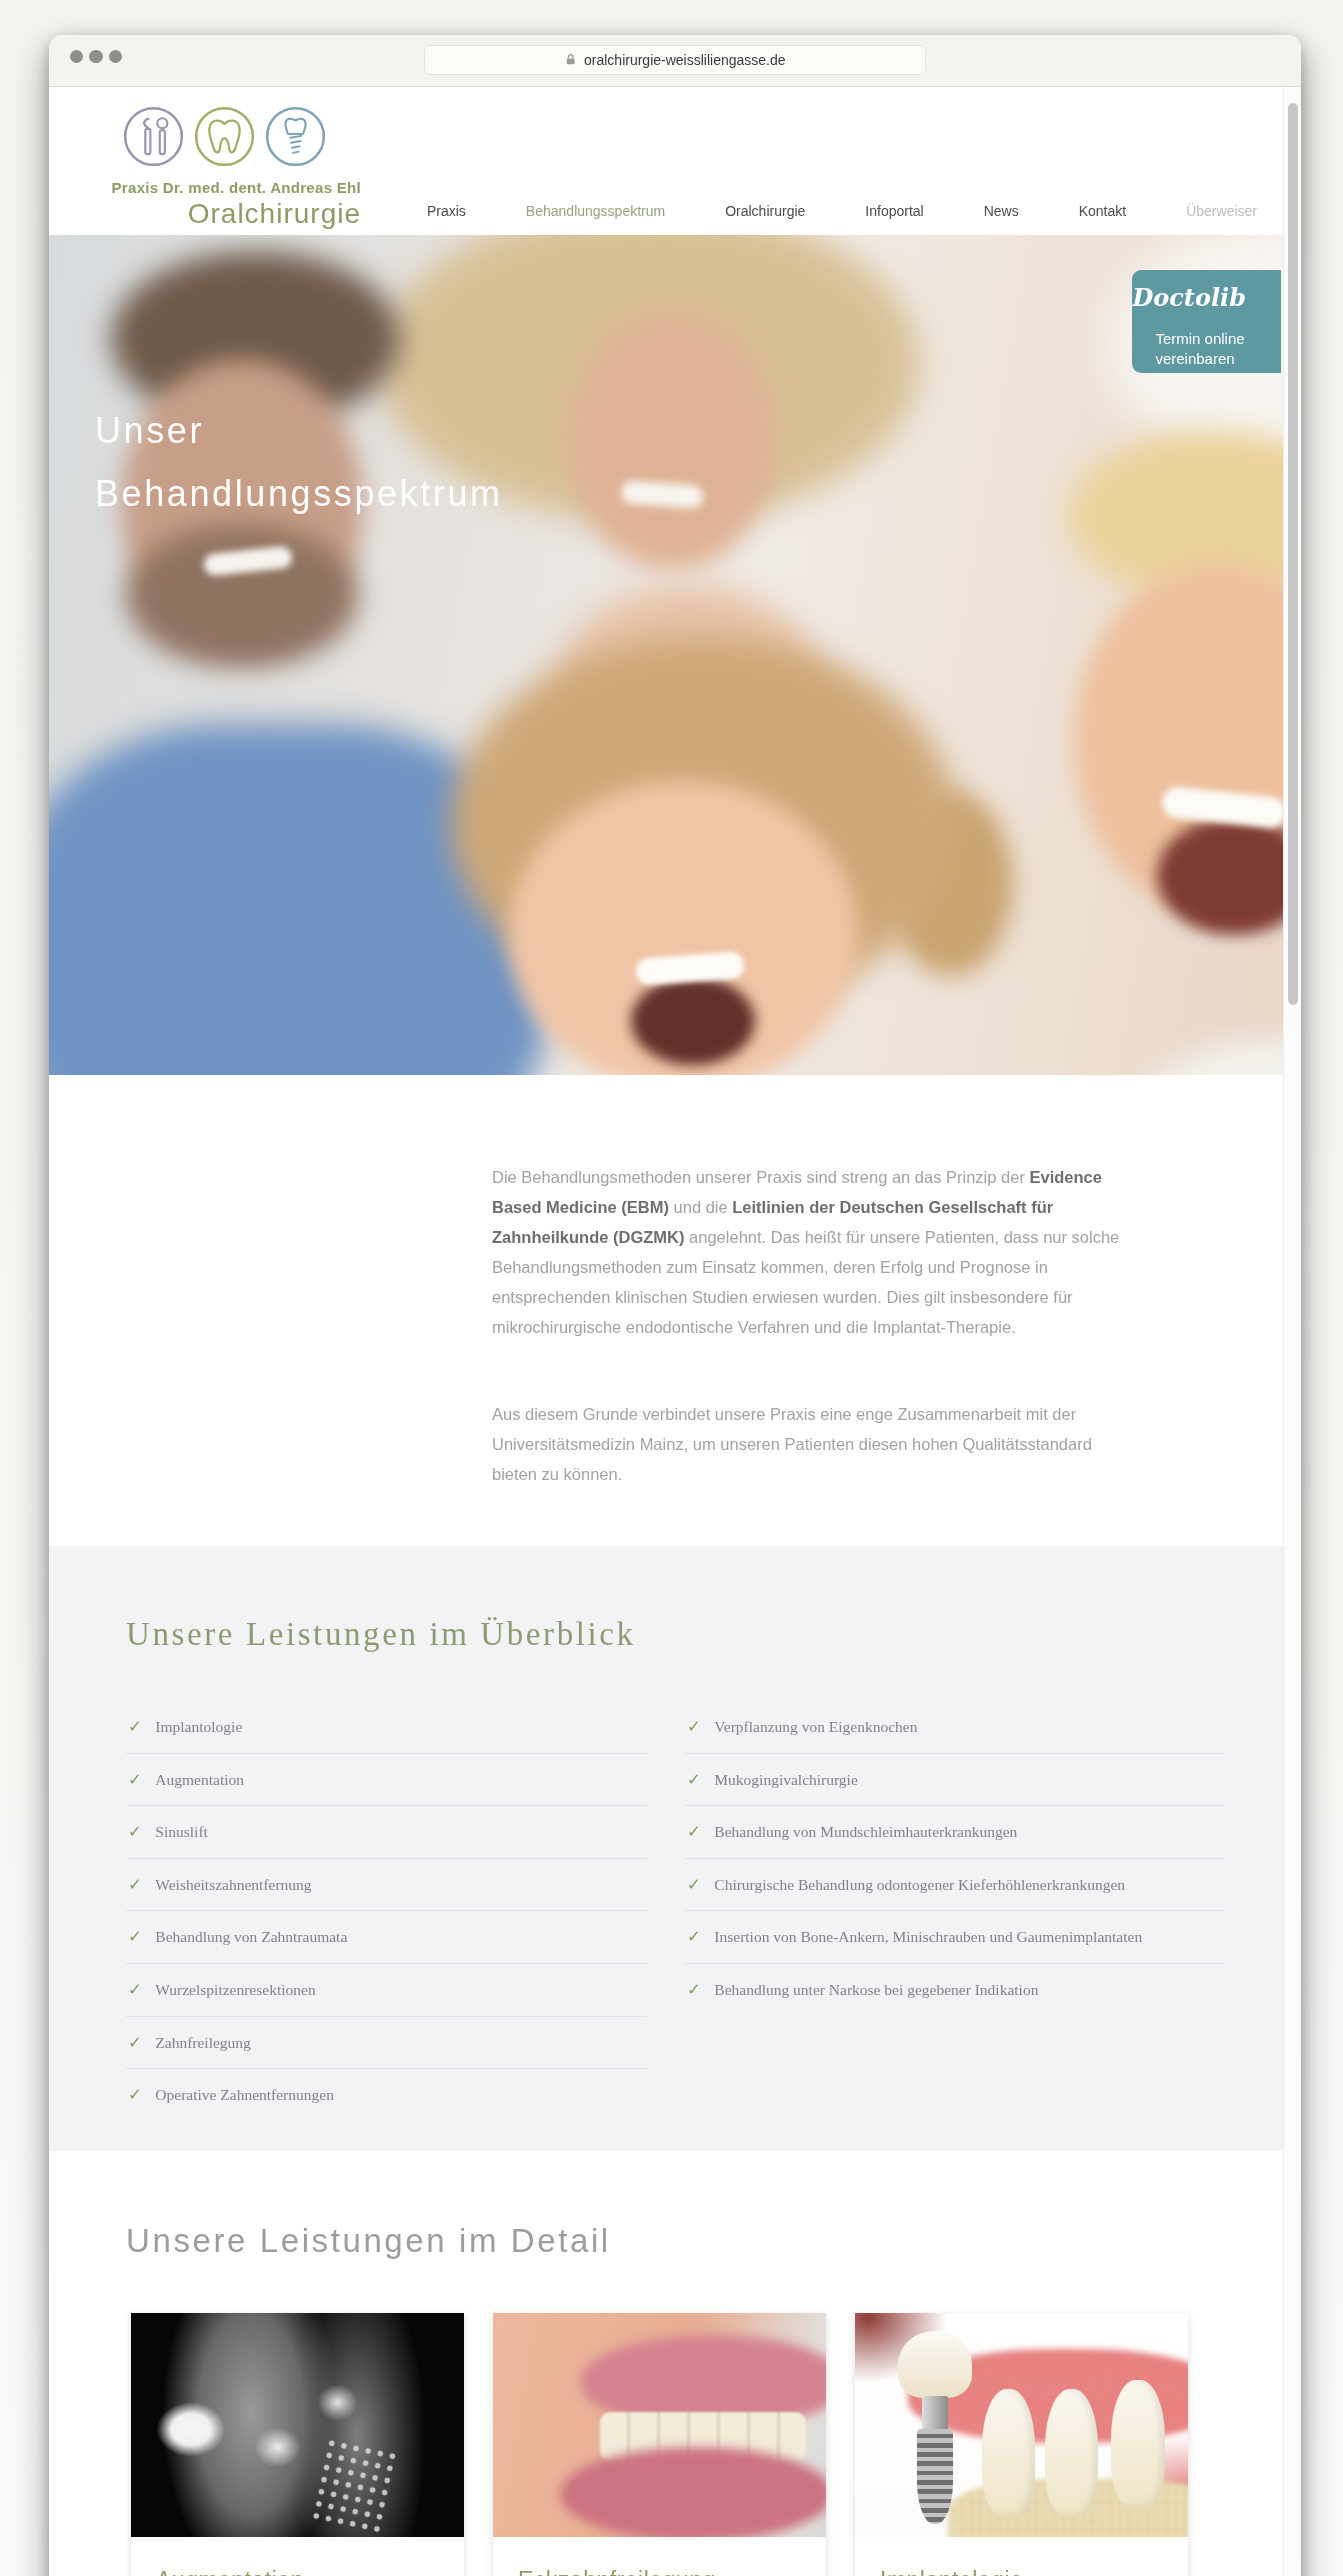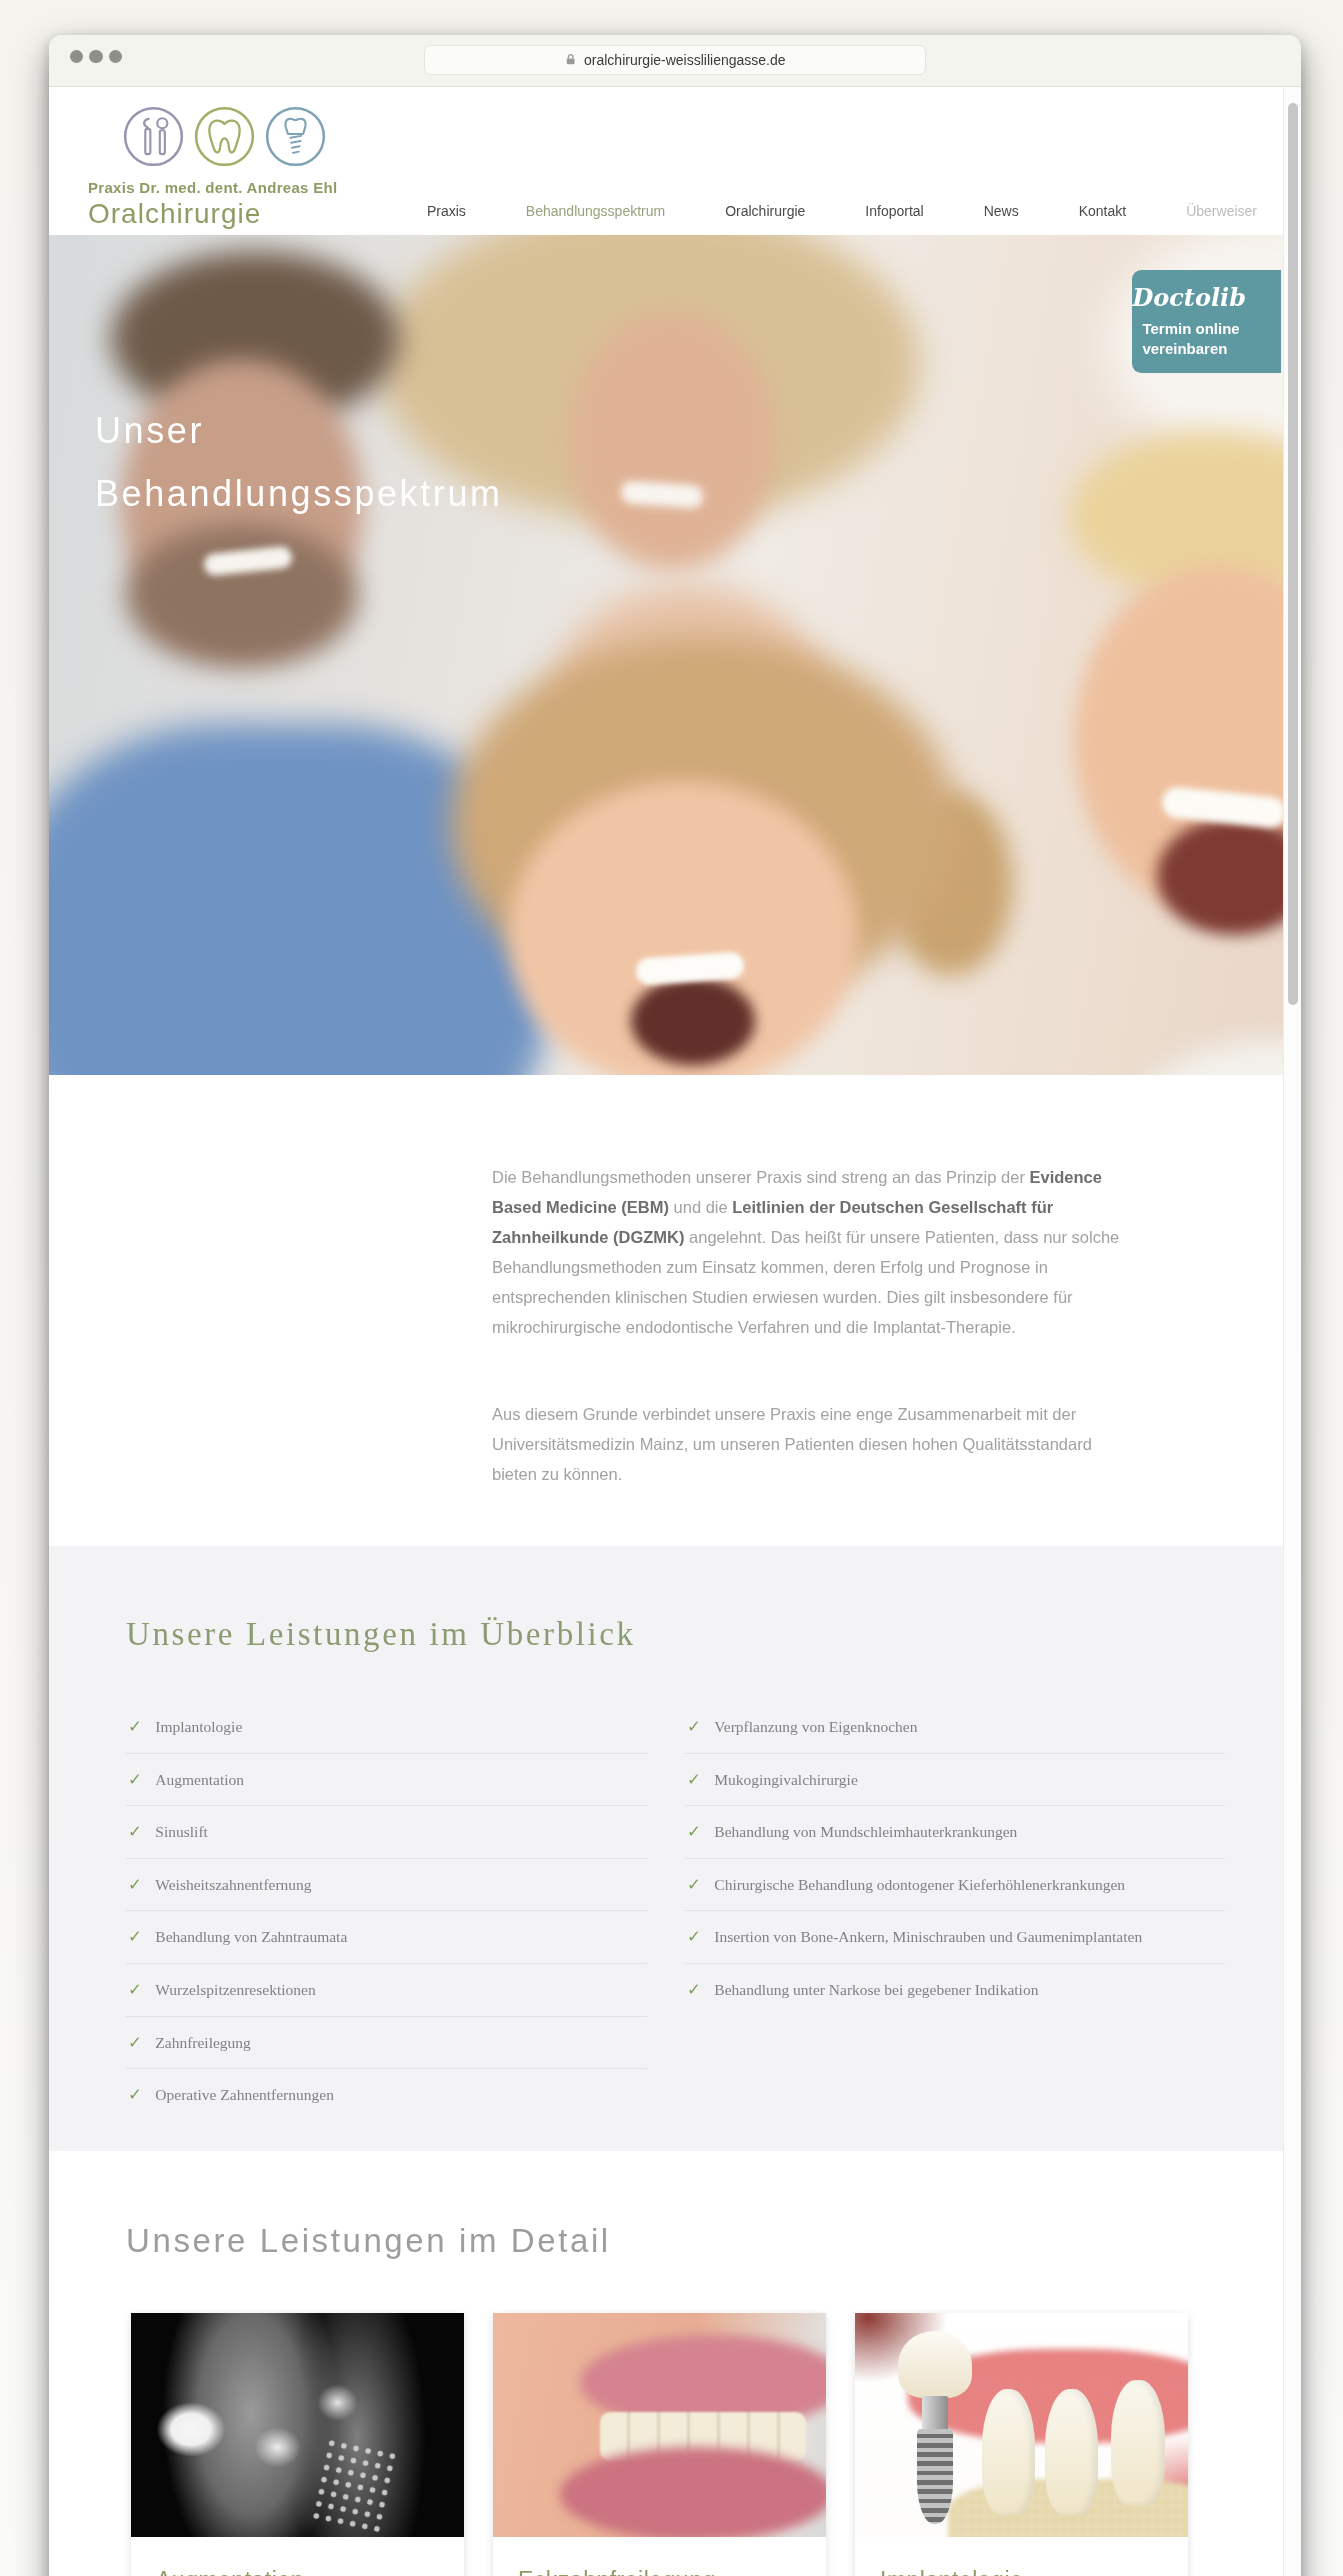--- a/index.html
+++ b/index.html
@@ -27,21 +27,21 @@
     position: absolute; left: 50%; transform: translateX(-50%); top: 9.8px;
     width: 502px; height: 30px; background: #fbfbf7; border: 0.5px solid #e3e3db;
     border-radius: 6.7px; display: flex; align-items: center; justify-content: center;
     gap: 6.2px; color: #3a3a3a; font-size: 14px;
   }
   .lock-svg { width: 13.4px; height: 13.4px; }
 
   
   .page { position: absolute; left: 0; top: 52px; right: 0; bottom: 0; background: #fff; }
   .site-header { position: absolute; left: 0; top: 0; width: 100%; height: 148px; background: #ffffff; }
-  .logo { position: absolute; left: 39px; top: 18px; width: 273px; text-align: left; cursor: pointer; }
+  .logo { position: absolute; left: 39px; top: 18px; width: 273px; text-align: right; cursor: pointer; }
   .logo-icons { display: flex; justify-content: center; gap: 8.2px; }
   .logo-icons svg { width: 63px; height: 63px; }
   .logo-line1 { margin-top: 11.3px; font-size: 15px; font-weight: bold; color: #8d9c64; letter-spacing: 0.3px; }
   .logo-line2 { margin-top: 2.1px; font-size: 28px; font-weight: 400; color: #8d9c64; letter-spacing: 1px; }
   .nav { position: absolute; right: 44px; top: 116px; display: flex; gap: 60px; font-size: 14px; color: #4a4a4a; }
   .nav a { text-decoration: none; color: #4a4a4a; cursor: pointer; }
   .nav a.active { color: #97a37c; }
   .nav a.muted { color: #bcbcbc; }
 
   
@@ -70,21 +70,21 @@
   .b-light         { left: 1056px; top: -20.6px; width: 361px; height: 258px; background: #f7f4f0; filter: blur(23px); }
 
   .hero-title { position: absolute; left: 46px; top: 164px; z-index: 4; color: #ffffff;
     font-size: 36px; font-weight: 400; line-height: 63px; letter-spacing: 2.6px; }
   .doctolib {
     position: absolute; right: 19.6px; top: 35px; z-index: 5; width: 149px; height: 103px;
     background: #5e98a0; border-radius: 9.3px 0 0 9.3px; color: #ffffff; cursor: pointer;
   }
   .doctolib-brand { font-family: "DejaVu Serif", serif; font-style: italic; font-weight: bold;
     font-size: 24px; margin-top: 13.4px; }
-  .doctolib-cta { margin-top: 7px; font-size: 15px; font-weight: bold; line-height: 19.6px; padding: 0 10px; }
+  .doctolib-cta { margin-top: 17px; font-size: 15px; font-weight: normal; line-height: 19.6px; padding: 0 23px; }
 
   
   .intro { position: absolute; left: 0; top: 988px; width: 100%; height: 471px; background: #ffffff; }
   .intro-text { position: absolute; left: 443px; top: 87px; width: 644px;
     font-size: 16.5px; line-height: 30px; color: #a2a2a2; }
   .intro-text strong { color: #6e6e6e; }
   .intro-p2 { position: absolute; left: 443px; top: 324px; width: 644px;
     font-size: 16.5px; line-height: 30px; color: #a2a2a2; }
 
   

